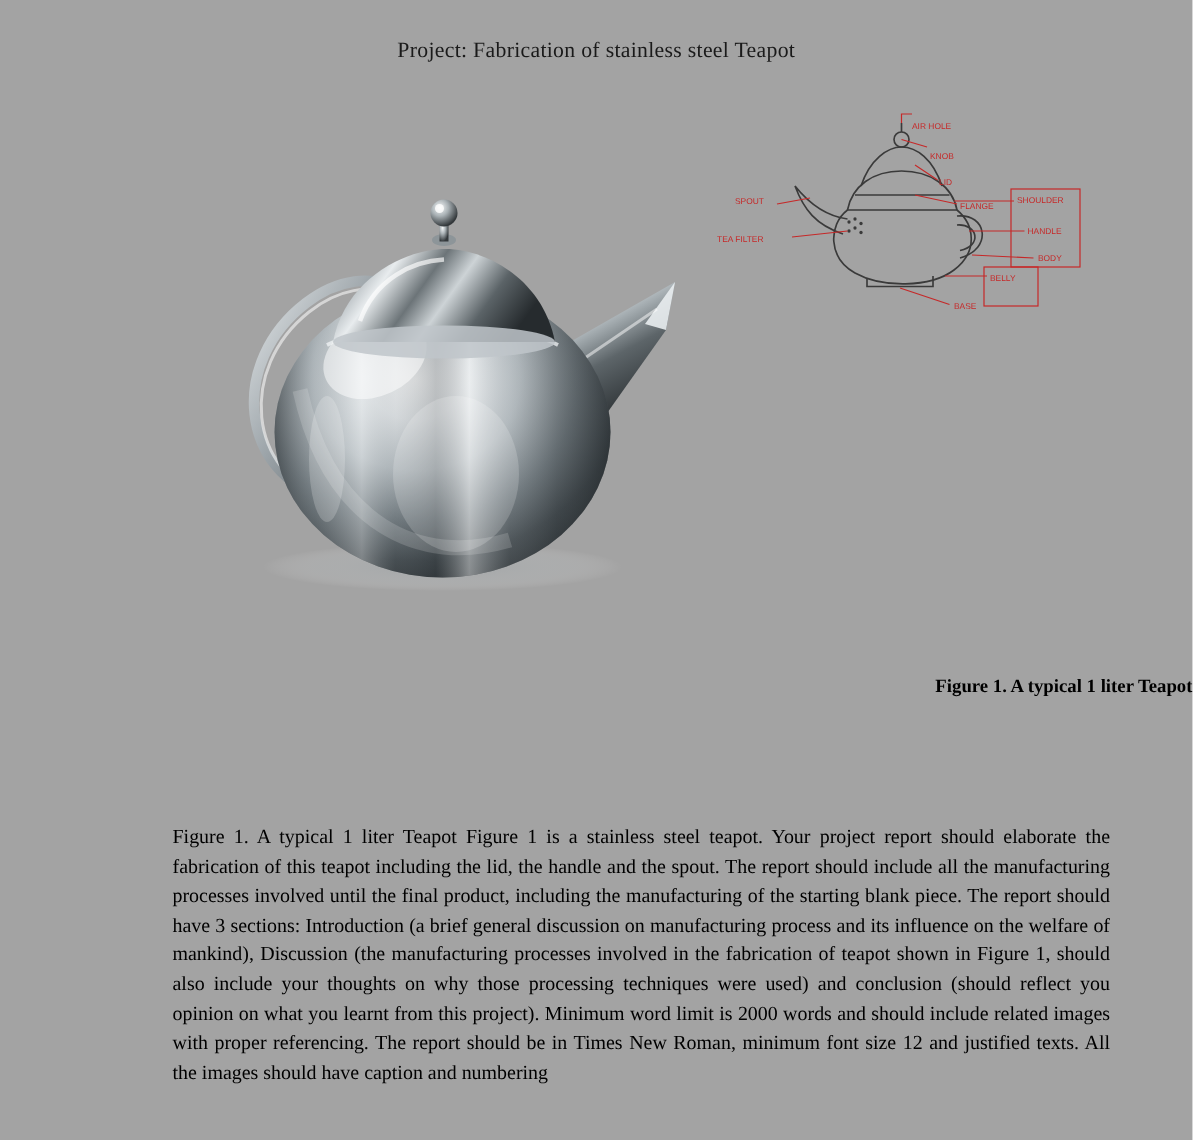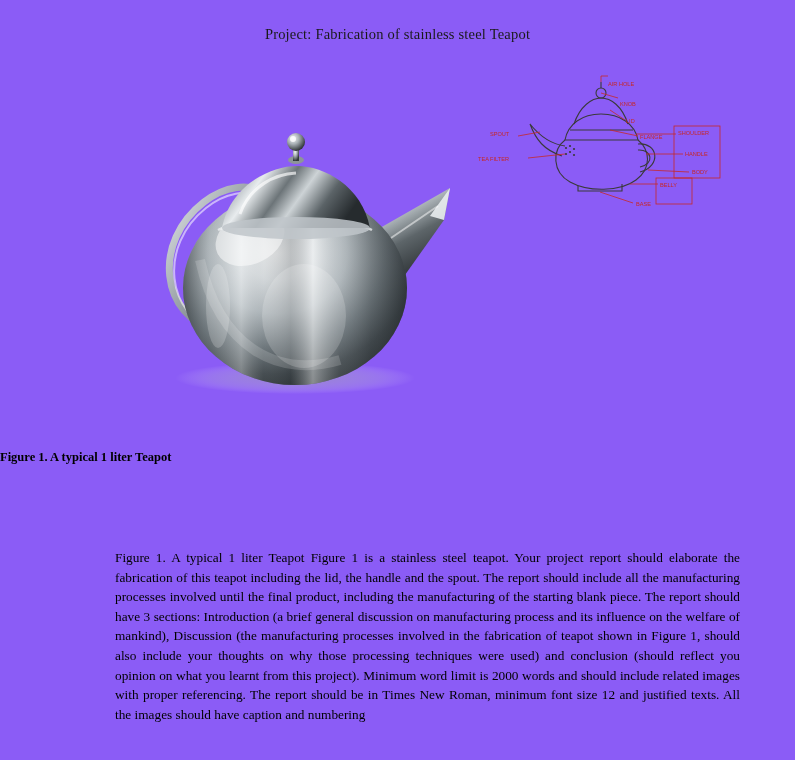--- a/index.html
+++ b/index.html
@@ -12,21 +12,21 @@
     height: 760px;
     position: relative;
     font-family: "Liberation Serif", serif;
     color: #000000;
     overflow: hidden;
   }
   .page {
     position: relative;
     width: 795px;
     height: 760px;
-    background: #8b5cf6;
+    background: #a3a3a3;
   }
   .doc-title {
     position: absolute;
     top: 26px;
     left: 0;
     width: 795px;
     text-align: center;
     font-size: 14.5px;
     font-family: "Liberation Serif", serif;
     color: #1a1a1a;
@@ -50,21 +50,21 @@
     top: 62px;
     width: 260px;
     height: 150px;
   }
 
   .fig-caption {
     position: absolute;
     top: 450px;
     left: 0;
     width: 795px;
-    text-align: left;
+    text-align: right;
     font-size: 12.5px;
     font-weight: bold;
     font-family: "Liberation Serif", serif;
   }
 
   .body-text {
     position: absolute;
     left: 95px;
     top: 548px;
     width: 625px;

